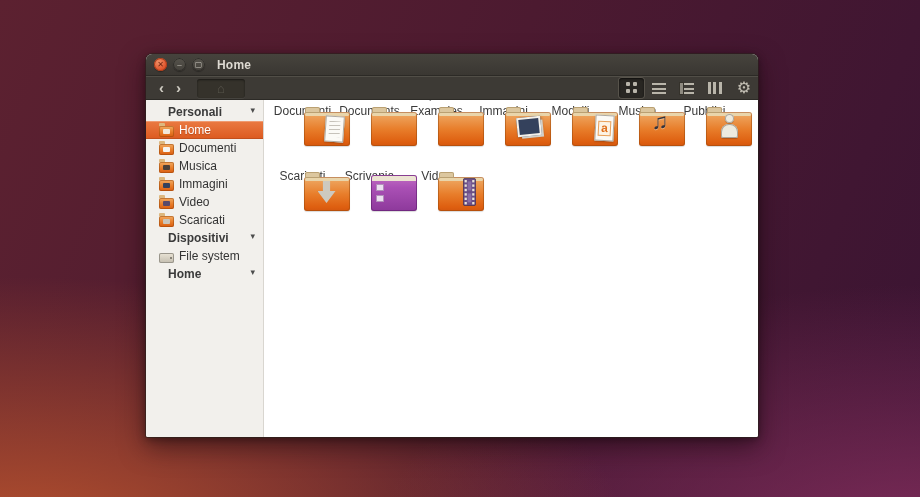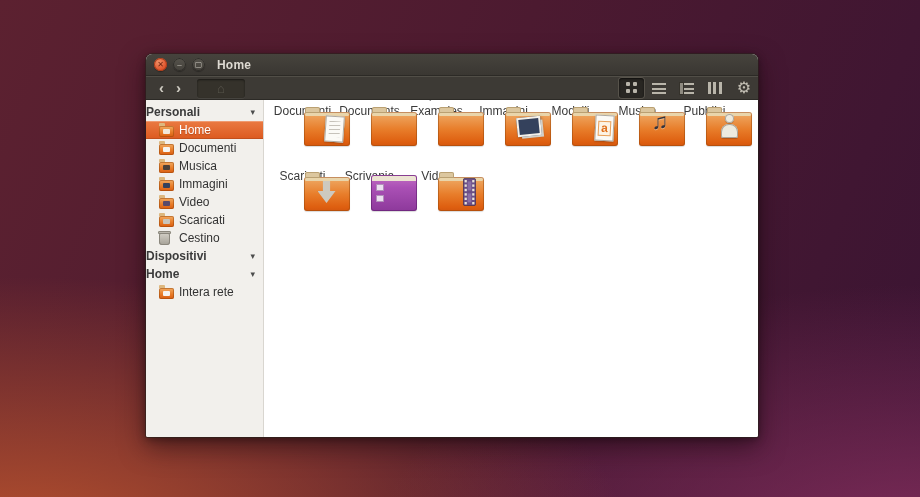--- a/index.html
+++ b/index.html
@@ -89,22 +89,22 @@
 
   
   .mainrow { flex: 1; display: flex; min-height: 0; border-radius: 0 0 2px 2px; overflow: hidden; }
 
   
   .sidebar {
     width: 118px; flex: none; background: #f2f0ec; border-right: 1px solid #d9d6d0;
     padding-top: 3px; font-size: 12px; color: #333; overflow: hidden;
   }
   .shead {
-    display: flex; align-items: center; justify-content: space-between;
-    padding: 2px 8px 2px 0; font-weight: bold; color: #3b3b3b; height: 18px; cursor: default; gap: 12px;
+    display: flex; align-items: flex-start; justify-content: space-between;
+    padding: 2px 8px 2px 22px; font-weight: bold; color: #3b3b3b; height: 18px; cursor: default; gap: 12px;
   }
   .tri { font-size: 9px; color: #4c4c4c; }
   .srow {
     display: flex; align-items: center; gap: 5px;
     padding: 0 2px 0 13px; height: 18px; cursor: default; color: #333;
   }
   .srow.sel {
     background: linear-gradient(#ea7a42, #dc5a20);
     box-shadow: inset 0 1px 0 rgba(255,255,255,.25), inset 0 -1px 0 rgba(0,0,0,.12);
     color: #fff; text-shadow: 0 1px 1px rgba(100,30,0,.35);
@@ -257,37 +257,31 @@
               <span class="dot" style="background:#5a4a6a"></span>
             </span>
             <span>Video</span>
           </div>
           <div class="srow">
             <span class="mini">
               <span class="dot" style="background:#c9c5bb"></span>
             </span>
             <span>Scaricati</span>
           </div>
-          <div class="srow">
-            <span class="mini-trash"></span>
-            <span>Cestino</span>
-          </div>
           <div class="shead">
             <span>Dispositivi</span>
             <span class="tri">▾</span>
           </div>
+          <div class="srow">
+            <span class="mini-drive"></span>
+            <span>File system</span>
+          </div>
           <div class="shead">
             <span>Home</span>
             <span class="tri">▾</span>
-          </div>
-          <div class="srow">
-            <span class="mini">
-              <span class="dot" style="background:#f6f4f0"></span>
-            </span>
-            <span>Intera rete</span>
           </div>
         </div>
       <div class="content">
         <div class="grid" id="grid">
             <div class="cell"><span class="iconbox"><span class="bigfolder"></span><span class="emblem emblem-document"></span></span><div class="flabel">Documenti</div></div>
             <div class="cell"><span class="iconbox"><span class="bigfolder"></span></span><div class="flabel">Documents</div></div>
             <div class="cell"><span class="iconbox"><span class="bigfolder"></span><span class="emblem emblem-link"><i>➜</i></span></span><div class="flabel">Examples</div></div>
             <div class="cell"><span class="iconbox"><span class="bigfolder"></span><span class="emblem emblem-photos"></span></span><div class="flabel">Immagini</div></div>
             <div class="cell"><span class="iconbox"><span class="bigfolder"></span><span class="emblem emblem-template">
                   <i>a</i>

